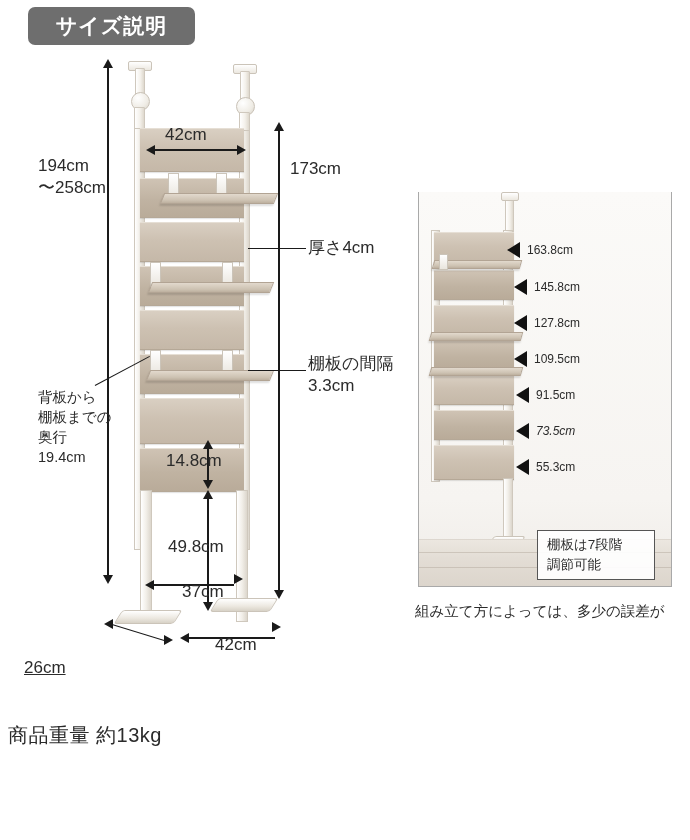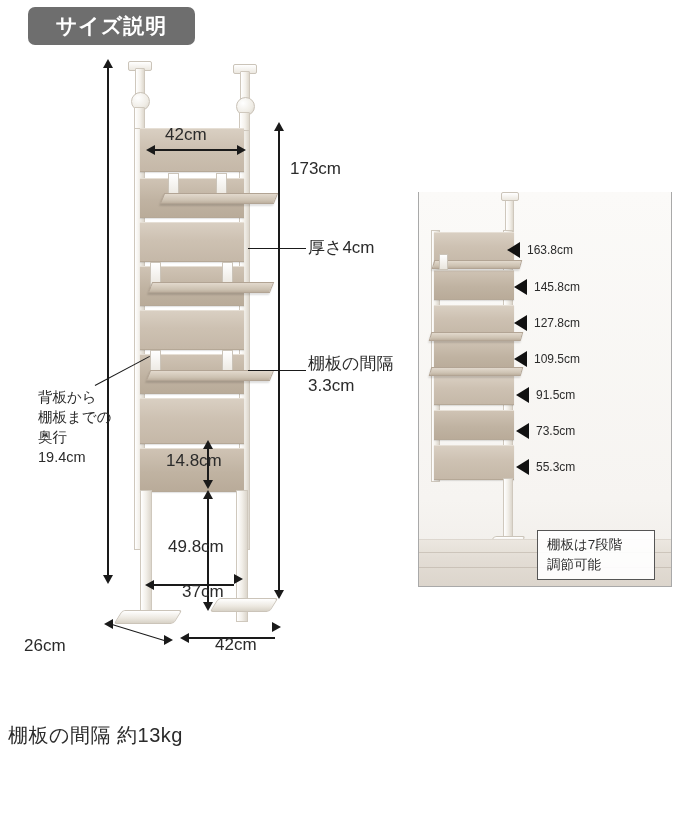--- a/index.html
+++ b/index.html
@@ -176,20 +176,24 @@
 
     <div class="rail" style="left:140px;top:440px;width:10px;height:130px;"></div>
     <div class="rail" style="left:236px;top:440px;width:10px;height:130px;"></div>
     <div class="foot" style="left:118px;top:560px;width:58px;height:12px;transform:skewX(-32deg);"></div>
     <div class="foot" style="left:214px;top:548px;width:58px;height:12px;transform:skewX(-32deg);"></div>
   </div>
 
   <div class="arw arw-up abs" style="left:103px;top:9px;"></div>
   <div class="dimline vline abs" style="left:107.3px;top:17px;height:508px;"></div>
   <div class="arw arw-down abs" style="left:103px;top:525px;"></div>
+  <div class="dim-label abs" style="left:38px;top:105px;text-align:left;">
+    <div>194cm</div>
+    <div>〜258cm</div>
+  </div>
 
   <div class="arw arw-left abs" style="left:146px;top:95px;"></div>
   <div class="dimline hline abs" style="left:155px;top:99.3px;width:82px;"></div>
   <div class="arw arw-right abs" style="left:237px;top:95px;"></div>
   <div class="dim-label abs" style="left:165px;top:74px;">42cm</div>
 
   <div class="arw arw-up abs" style="left:274px;top:72px;"></div>
   <div class="dimline vline abs" style="left:278.3px;top:80px;height:460px;"></div>
   <div class="arw arw-down abs" style="left:274px;top:540px;"></div>
   <div class="dim-label abs" style="left:290px;top:108px;">173cm</div>
@@ -222,21 +226,21 @@
   <div class="dim-label abs" style="left:168px;top:486px;">49.8cm</div>
 
   <div class="arw arw-left abs" style="left:145px;top:530px;"></div>
   <div class="dimline hline abs" style="left:154px;top:534.3px;width:80px;"></div>
   <div class="arw arw-right abs" style="left:234px;top:524px;"></div>
   <div class="dim-label abs" style="left:182px;top:531px;">37cm</div>
 
   <div class="leader" style="left:112px;top:574px;width:58px;transform:rotate(17deg);"></div>
   <div class="arw arw-left abs" style="left:104px;top:569px;"></div>
   <div class="arw arw-right abs" style="left:164px;top:585px;"></div>
-  <div class="dim-label abs" style="left:24px;top:585px;">26cm</div>
+  <div class="dim-label abs" style="left:24px;top:607px;text-decoration:underline;">26cm</div>
 
   <div class="arw arw-left abs" style="left:180px;top:583px;"></div>
   <div class="dimline hline abs" style="left:189px;top:587.3px;width:86px;"></div>
   <div class="arw arw-right abs" style="left:272px;top:572px;"></div>
   <div class="dim-label abs" style="left:215px;top:584px;">42cm</div>
 </div>
 
 <div class="abs" id="right-panel">
 
 
@@ -282,32 +286,33 @@
       <span class="h-val">127.8cm</span>
     </div>
     <div class="h-item" style="left:95px;top:159px;">
       <span class="tri-left"></span>
       <span class="h-val">109.5cm</span>
     </div>
     <div class="h-item" style="left:97px;top:195px;">
       <span class="tri-left"></span>
       <span class="h-val">91.5cm</span>
     </div>
-    <div class="h-item" style="left:97px;top:231px;">
+    <div class="h-item" style="left:97px;top:231px;font-style:italic;">
       <span class="tri-left"></span>
       <span class="h-val">73.5cm</span>
     </div>
     <div class="h-item" style="left:97px;top:267px;">
       <span class="tri-left"></span>
       <span class="h-val">55.3cm</span>
     </div>
 
     <div id="adjust-note">
       <div>棚板は7段階</div>
       <div>調節可能</div>
     </div>
   </div>
 </div>
 
 <div class="abs" id="disclaimer">
+  <div>組み立て方によっては、多少の誤差が</div>
 </div>
 
-<div class="abs" id="weight">棚板の間隔 約13kg</div>
+<div class="abs" id="weight">商品重量 約13kg</div>
 
 </body></html>

